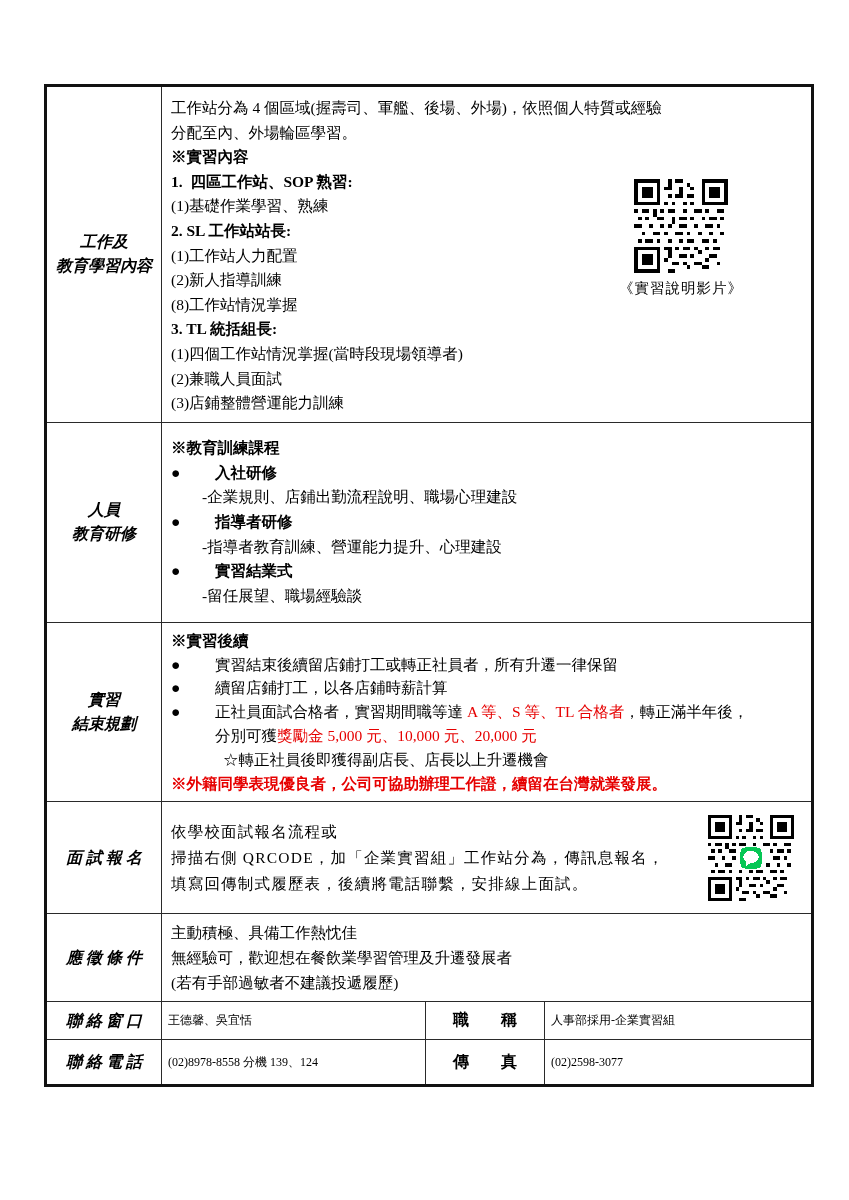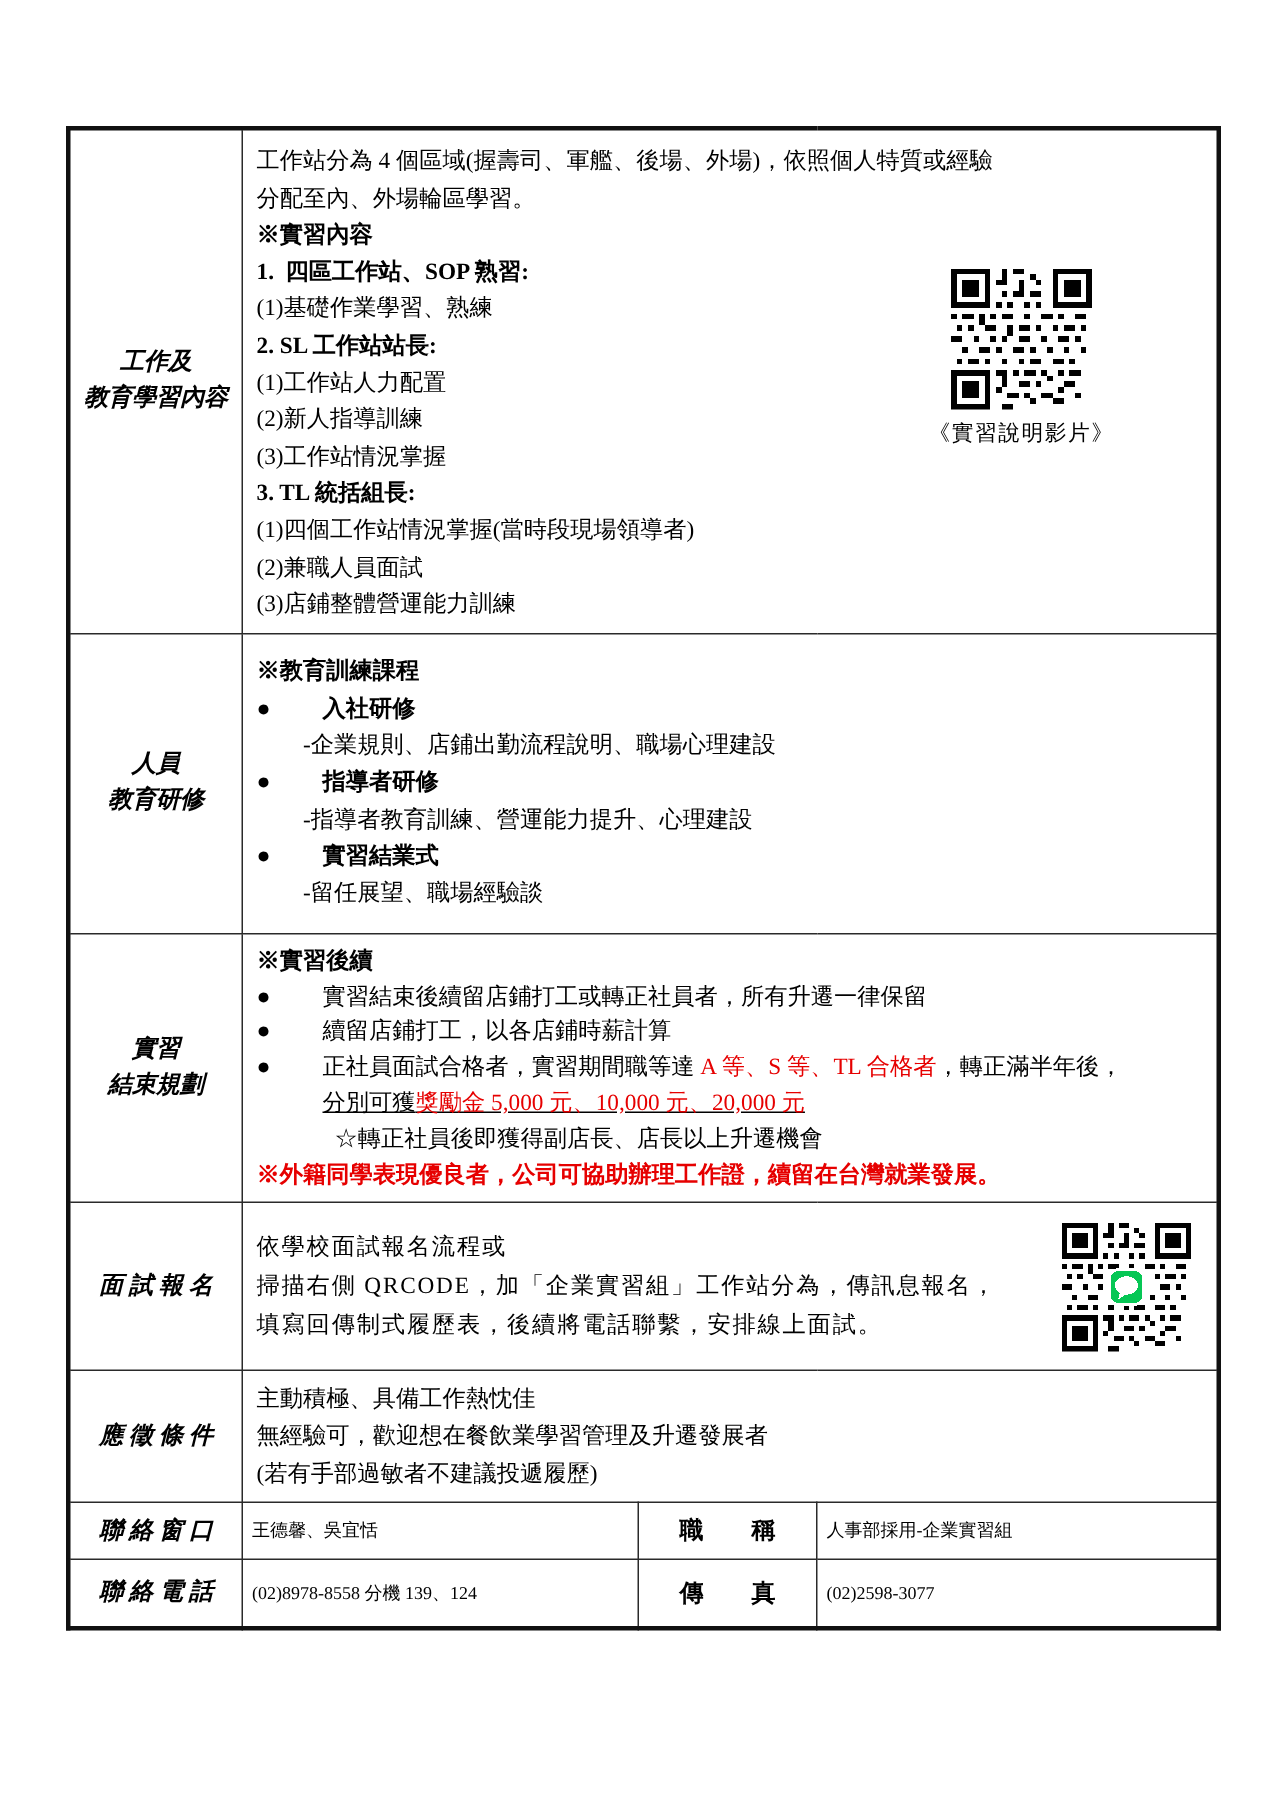--- a/index.html
+++ b/index.html
@@ -13,21 +13,21 @@
   td.val{ font-size:12px; padding:2px 6px; }
   td.lab2{ font-weight:bold; text-align:center; font-size:16px; white-space:pre; }
   .rel{ position:relative; }
   .ln{ line-height:24.6px; white-space:pre-wrap; }
   .tight .ln{ line-height:23.8px; }
   .bold{ font-weight:bold; }
   .red{ color:var(--red); }
   .bl{ display:flex; }
   .bl .bg{ flex:none; width:44px; }
   .ind32{ padding-left:31px; }
-  .ind44{ padding-left:44px;text-decoration:underline; }
+  .ind44{ padding-left:44px; }
   .ind52{ padding-left:52px; }
   .sp .ln{ letter-spacing:1.2px; line-height:26px; }
   .req .ln{ line-height:25px; }
   .qrblock{ position:absolute; display:flex; flex-direction:column; align-items:center; }
   .qrb1{ right:55px; top:92px; width:150px; }
   .qrb2{ right:16px; top:50%; transform:translateY(-50%); width:88px; }
   .qrcap{ font-size:14.5px; margin-top:6px; white-space:pre; letter-spacing:1px; }
   svg.qr{ display:block; background:#fff; shape-rendering:crispEdges; }
 </style>
 </head>
@@ -48,21 +48,21 @@
 教育學習內容</td>
       <td class="con rel" colspan="3" style="vertical-align:top; padding-top:9px;">
         <div class="ln">工作站分為 4 個區域(握壽司、軍艦、後場、外場)，依照個人特質或經驗</div>
         <div class="ln">分配至內、外場輪區學習。</div>
         <div class="ln bold">※實習內容</div>
         <div class="ln bold">1.  四區工作站、SOP 熟習:</div>
         <div class="ln">(1)基礎作業學習、熟練</div>
         <div class="ln bold">2. SL 工作站站長:</div>
         <div class="ln">(1)工作站人力配置</div>
         <div class="ln">(2)新人指導訓練</div>
-        <div class="ln">(3)工作站情況掌握</div>
+        <div class="ln">(8)工作站情況掌握</div>
         <div class="ln bold">3. TL 統括組長:</div>
         <div class="ln">(1)四個工作站情況掌握(當時段現場領導者)</div>
         <div class="ln">(2)兼職人員面試</div>
         <div class="ln">(3)店鋪整體營運能力訓練</div>
 
         <div class="qrblock qrb1">
           <svg class="qr" width="94" height="94" viewBox="0 0 25 25">
             <rect width="25" height="25" fill="#fff"></rect>
             <g fill="#000">
               <rect x="0" y="0" width="7" height="7"></rect>

